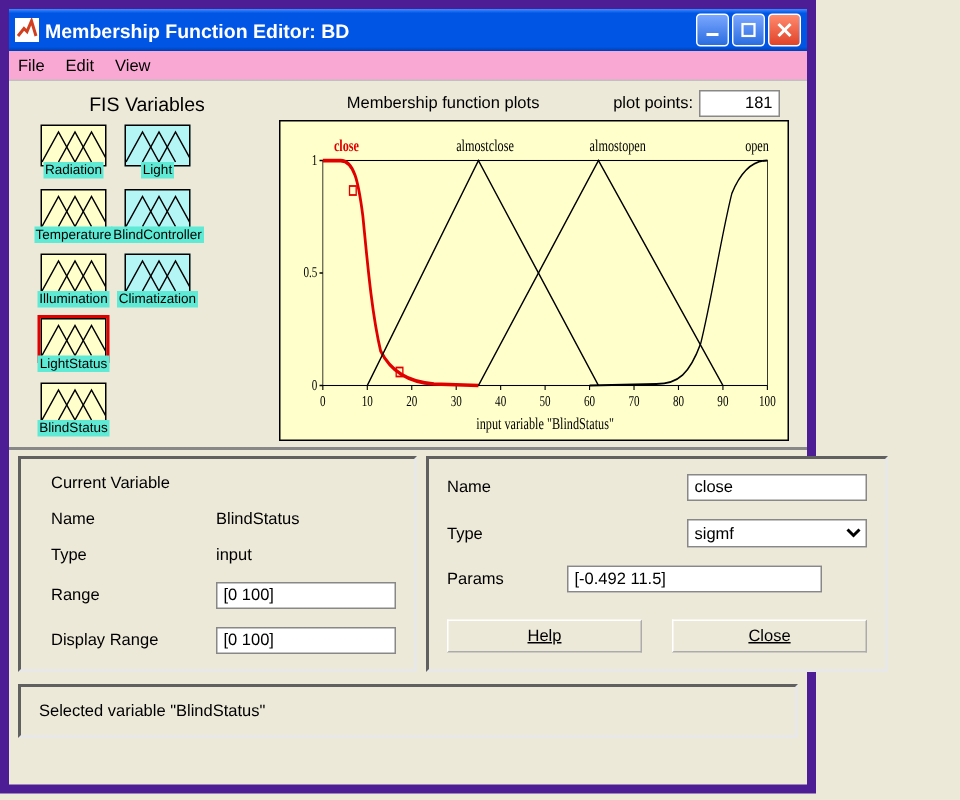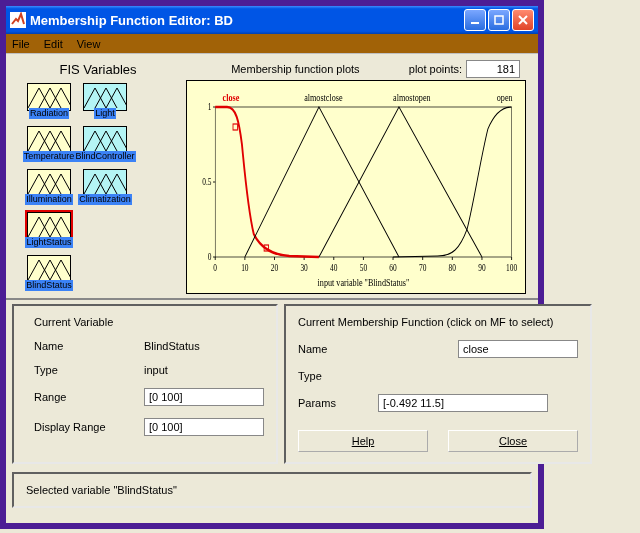--- a/index.html
+++ b/index.html
@@ -43,21 +43,21 @@
     border-radius: 3px;
     display: flex; align-items: center; justify-content: center;
     color: white; font-weight: bold; font-size: 12px;
     background: linear-gradient(to bottom, #7ba7ff, #2a6de0);
     cursor: pointer;
   }
   .winbtn.close-btn { background: linear-gradient(to bottom, #ff8a6f, #e04328); }
   
   .menubar {
     height: 20px;
-    background: #a16207;
+    background: #f9a8d4;
     display: flex; align-items: center;
     padding: 0 4px;
     gap: 10px;
     border-bottom: 1px solid #c0c0c0;
   }
   .menubar span { cursor: pointer; padding: 0 2px; }
   
   .top-area {
     display: flex;
     padding: 4px 12px;
@@ -91,21 +91,21 @@
   .fis-thumb.cyan { background: #b4f5f5; }
   .fis-thumb.selected { outline: 2px solid #e00000; }
   .fis-thumb svg { position: absolute; top: 0; left: 0; }
   .fis-label {
     font-size: 9px;
     line-height: 11px;
     white-space: nowrap;
     overflow: visible;
     position: relative;
     top: -3px;
-    background: #3b82f6;
+    background: #5eead4;
     padding: 0 1px;
   }
   
   .plot-panel {
     flex: 1;
     display: flex; flex-direction: column;
   }
   .plot-header { display: flex; align-items: center; padding: 2px 6px; font-size: 11px; }
   .plot-header .mfp-label { flex: 1; text-align: center; padding-right: 10px; }
   .plot-header .pp-label { padding-right: 4px; }
@@ -434,36 +434,38 @@
         <div class="value">BlindStatus</div>
       </div>
       <div class="prow">
         <div class="label">Type</div>
         <div class="value">input</div>
       </div>
       <div class="prow">
         <div class="label">Range</div>
         <input class="text" type="text" value="[0 100]" style="">
       </div>
-      <div class="prow" style="margin-bottom:13px">
+      <div class="prow" style="margin-bottom:0">
         <div class="label">Display Range</div>
         <input class="text" type="text" value="[0 100]" style="">
       </div>
     </div>
 
     <div class="panel curmf">
-      <div class="panel-title">Current Membership Function (click on MF to select)</div>
       <div class="prow">
         <div class="label" style="width:80px">Name</div>
         <div style="flex:1"></div>
         <input class="text" type="text" value="close" style="">
       </div>
       <div class="prow">
         <div class="label" style="width:80px">Type</div>
         <div style="flex:1"></div>
+        <select>
+          <option selected="">sigmf</option>
+        </select>
       </div>
       <div class="prow">
         <div class="label" style="width:80px">Params</div>
         <input class="text" style="width: 170px;" type="text" value="[-0.492 11.5]">
       </div>
       <div class="btn-row">
         <button class="btn">Help</button>
         <button class="btn">Close</button>
       </div>
     </div>

